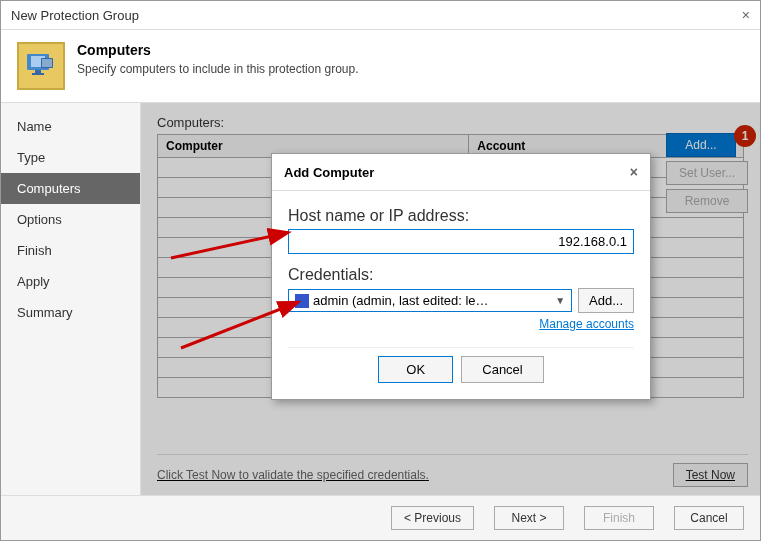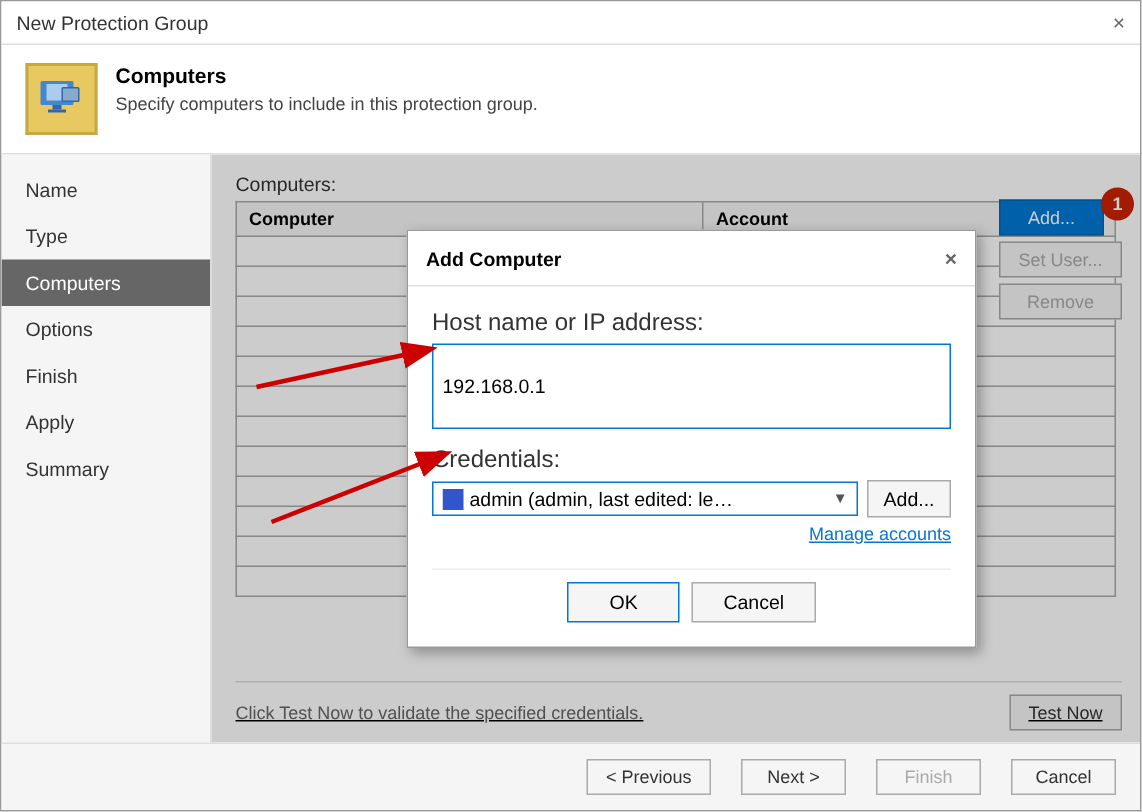--- a/index.html
+++ b/index.html
@@ -54,21 +54,21 @@
 
     
     .overlay { position: absolute; top: 0; left: 0; right: 0; bottom: 0; background: rgba(0,0,0,0.2); z-index: 100; display: flex; align-items: flex-start; justify-content: flex-start; }
 
     
     .dialog { position: absolute; top: 50px; left: 130px; width: 380px; background: #fff; border: 1px solid #999; box-shadow: 3px 3px 8px rgba(0,0,0,0.3); z-index: 200; padding: 0; }
     .dialog-title { background: #fff; padding: 10px 12px; font-size: 13px; font-weight: 600; border-bottom: 1px solid #ddd; display: flex; justify-content: space-between; align-items: center; gap: 16px; }
     .dialog-title-close { cursor: pointer; font-size: 14px; color: #666; }
     .dialog-body { padding: 16px; }
     .dialog-label { font-size: 16px; margin-bottom: 4px; color: #333; }
-    .dialog-input { width: 100%; border: 1px solid #0078d4; padding: 20px 6px; font-size: 13px; margin-bottom: 12px; outline: none; }
+    .dialog-input { width: 100%; border: 1px solid #0078d4; padding: 4px 6px; font-size: 13px; margin-bottom: 12px; outline: none; text-align: right; }
     .credentials-row { display: flex; align-items: center; gap: 6px; margin-bottom: 4px; }
     .manage-accounts { display: block; text-align: right; color: #0078d4; text-decoration: underline; font-size: 12px; margin-bottom: 16px; cursor: pointer; }
     .dialog-buttons { display: flex; justify-content: center; gap: 8px; padding-top: 8px; border-top: 1px solid #eee; margin-top: 8px; }
     .dialog-btn { padding: 5px 20px; font-size: 13px; border: 1px solid #aaa; background: #f5f5f5; cursor: pointer; min-width: 75px; text-align: center; }
     .dialog-btn.ok { border-color: #0078d4; }
 
     
     .select-wrapper { flex: 1; position: relative; border: 1px solid #0078d4; background: #fff; display: flex; align-items: center; padding: 3px 6px; }
     .select-wrapper select { position: absolute; top: 0; left: 0; width: 100%; height: 100%; opacity: 0; cursor: pointer; }
     .select-content { display: flex; align-items: center; gap: 4px; flex: 1; overflow: hidden; font-size: 12px; }

